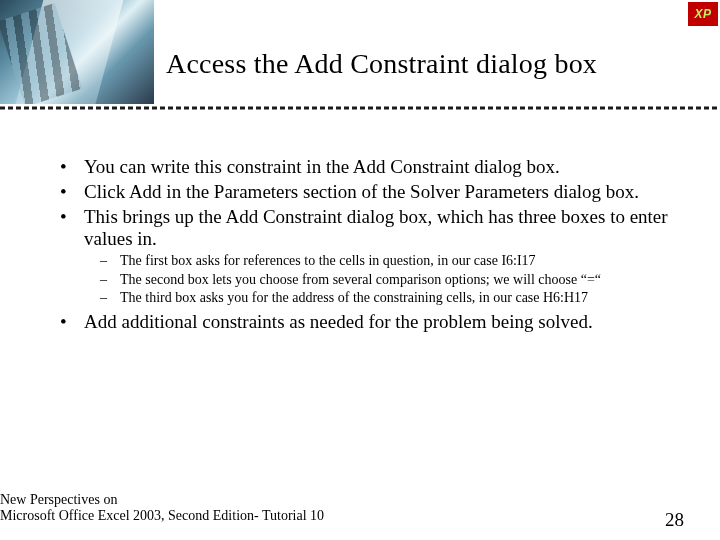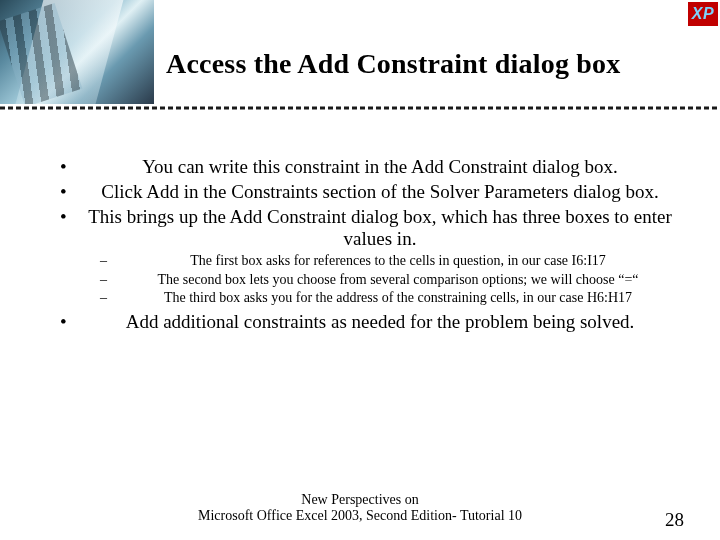--- a/index.html
+++ b/index.html
@@ -44,38 +44,37 @@
     width: 60px;
     height: 90px;
     background: repeating-linear-gradient(100deg, rgba(40,60,70,0.5) 0 8px, rgba(140,180,200,0.4) 8px 16px);
     transform: rotate(-18deg);
   }
   .title {
     position: absolute;
     top: 48px;
     left: 166px;
     font-size: 28px;
-    font-weight: bold;
+    font-weight: normal;
     font-family: "Times New Roman", Times, serif;
     letter-spacing: 0.2px;
     text-align: center;
   }
   .dashline {
     position: absolute;
     top: 104px;
     left: 0;
     width: 720px;
     height: 24px;
   }
   .dashline svg { display: block; }
   .content {
     padding: 30px 44px 0 46px;
     font-size: 19px;
     line-height: 1.2;
-    text-align: center;
   }
   ul.top { list-style: none; }
   ul.top > li {
     position: relative;
     padding-left: 38px;
     margin-bottom: 2px;
   }
   ul.top > li::before {
     content: "•";
     position: absolute;
@@ -98,43 +97,43 @@
     content: "–";
     position: absolute;
     left: 16px;
     top: 0;
   }
   .footer {
     position: absolute;
     bottom: 16px;
     left: 0;
     width: 720px;
-    text-align: center;
+    text-align: left;
     font-size: 14px;
     line-height: 1.15;
     margin-top: 28px;
   }
   .pagenum {
     position: absolute;
     bottom: 9px;
     right: 36px;
     font-size: 19px;
   }
   .xp-badge {
     position: absolute;
     top: 2px;
     right: 2px;
     width: 30px;
     height: 24px;
     background: #c00000;
-    color: #7dd3fc;
+    color: #bef264;
     font-family: Arial, sans-serif;
     font-weight: bold;
     font-style: italic;
-    font-size: 16px;
+    font-size: 12px;
     text-align: center;
     line-height: 24px;
     letter-spacing: 0.5px;
   }
   .ital { }
 </style>
 </head>
 <body>
 
 <div class="header-area">
@@ -144,21 +143,21 @@
     <svg width="720" height="24" viewBox="0 0 720 24">
       <line x1="0" y1="4" x2="720" y2="4" stroke="#1a1a1a" stroke-width="3" stroke-dasharray="5 3"></line>
     </svg>
   </div>
   <div class="xp-badge">XP</div>
 </div>
 
 <div class="content">
   <ul class="top">
     <li><span>You can write this constraint in the Add Constraint dialog box.</span></li>
-    <li><span>Click </span><span class="ital">Add</span><span> in the </span><span class="ital">Constraints</span><span> section of the Solver Parameters dialog box.</span></li>
+    <li><span>Click </span><span class="ital">Add</span><span> in the </span><span class="ital">Parameters</span><span> section of the Solver Parameters dialog box.</span></li>
     <li><span>This brings up the Add Constraint dialog box, which has three boxes to enter values in.</span>
       <ul class="sub">
         <li><span>The first box asks for references to the cells in question, in our case I6:I17</span></li>
         <li><span>The second box lets you choose from several comparison options; we will choose “=“</span></li>
         <li><span>The third box asks you for the address of the constraining cells, in our case H6:H17</span></li>
       </ul>
     </li>
     <li><span>Add additional constraints as needed for the problem being solved.</span></li>
   </ul>
 </div>

